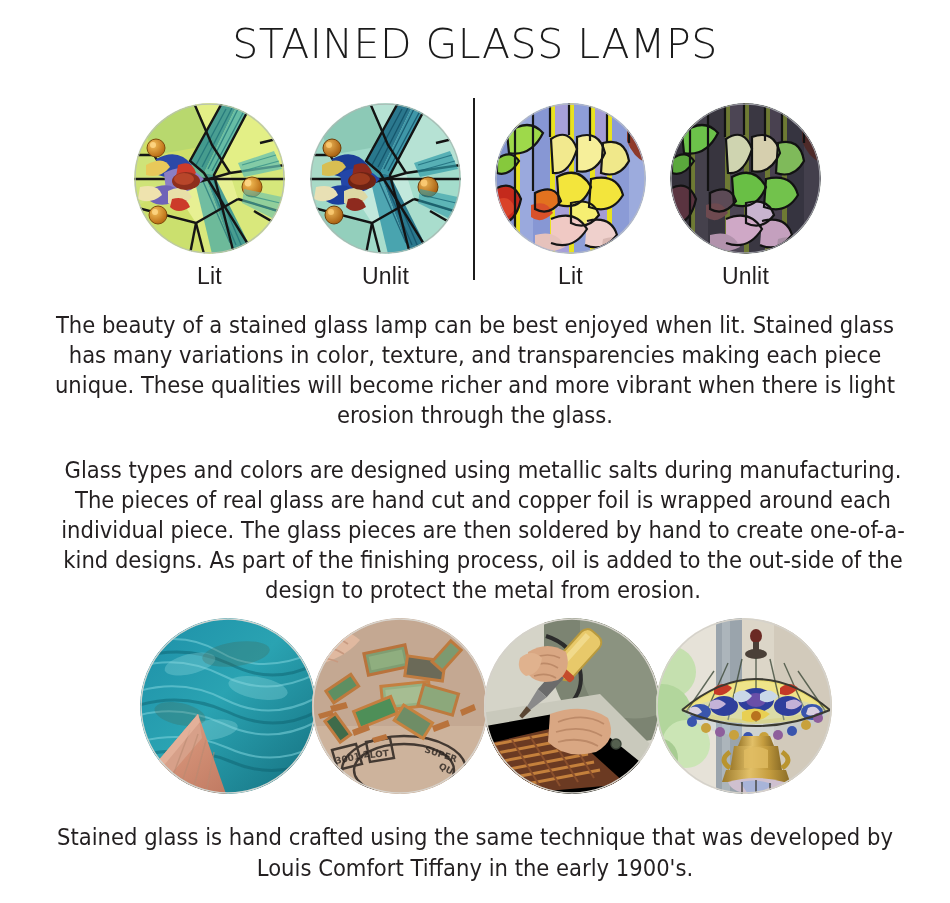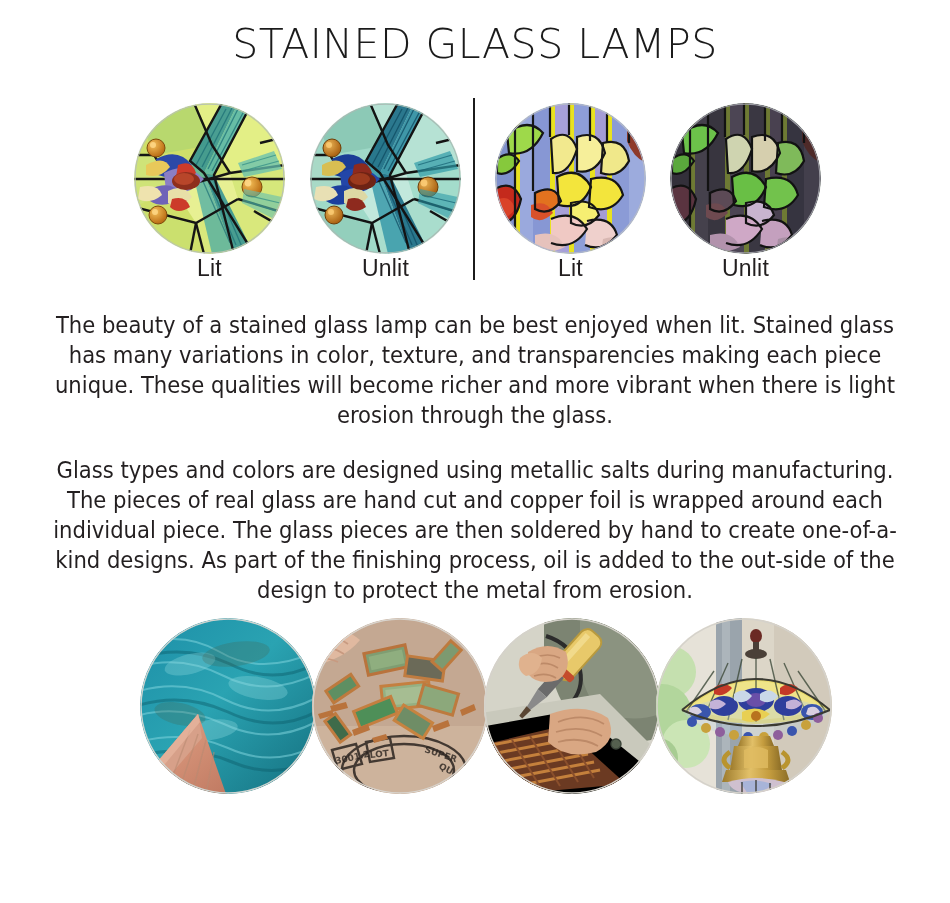--- a/index.html
+++ b/index.html
@@ -24,36 +24,36 @@
   .lamp-cell.c2{left:303px;}
   .lamp-cell.c3{left:488px;}
   .lamp-cell.c4{left:663px;}
   .disc{
     width:151px;height:151px;border-radius:50%;
     margin:5px auto 0;overflow:hidden;position:relative;
     background:#cfd7cf;
   }
   .disc svg{display:block;width:151px;height:151px;}
   .lamp-label{
-    margin-top:1px;font-family:"Liberation Sans", sans-serif;
+    margin-top:9px;font-family:"Liberation Sans", sans-serif;
     font-size:23px;font-weight:400;color:#231f20;letter-spacing:0.2px;
   }
   .divider{
     position:absolute;left:473px;top:0px;width:2px;height:182px;
     background:#1b1b1b;
   }
 
   
   .body-text{
     position:absolute;left:48px;width:854px;text-align:center;
     font-family:"DejaVu Sans Condensed","Liberation Sans", sans-serif;
     font-size:23.5px;line-height:30px;color:#231f20;font-weight:400;
   }
   .para1{top:310px;}
-  .para2{top:455px;}
+  .para2{top:455px;margin-left:8px;}
 
   
   .process-row{position:absolute;left:0;top:618px;width:950px;height:180px;}
   .proc{
     position:absolute;top:0;width:176px;height:176px;border-radius:50%;
     overflow:hidden;background:#e9e6e0;
   }
   .proc svg{display:block;width:176px;height:176px;}
   .p1{left:140px;} .p2{left:312px;} .p3{left:484px;} .p4{left:656px;}
 
@@ -694,14 +694,15 @@
               <path d="M100 162 L100 176"></path>
               <path d="M114 165 L114 176"></path>
           </g>
           <circle cx="88" cy="88" r="87" fill="none" stroke="#d5d2cb" stroke-width="1.5"></circle>
         </g>
       </svg>
     </div>
 
   </div>
 
+  <div class="caption">Stained glass is hand crafted using the same technique that was developed by Louis Comfort Tiffany in the early 1900's.</div>
 
 </div>
 
 </body></html>

